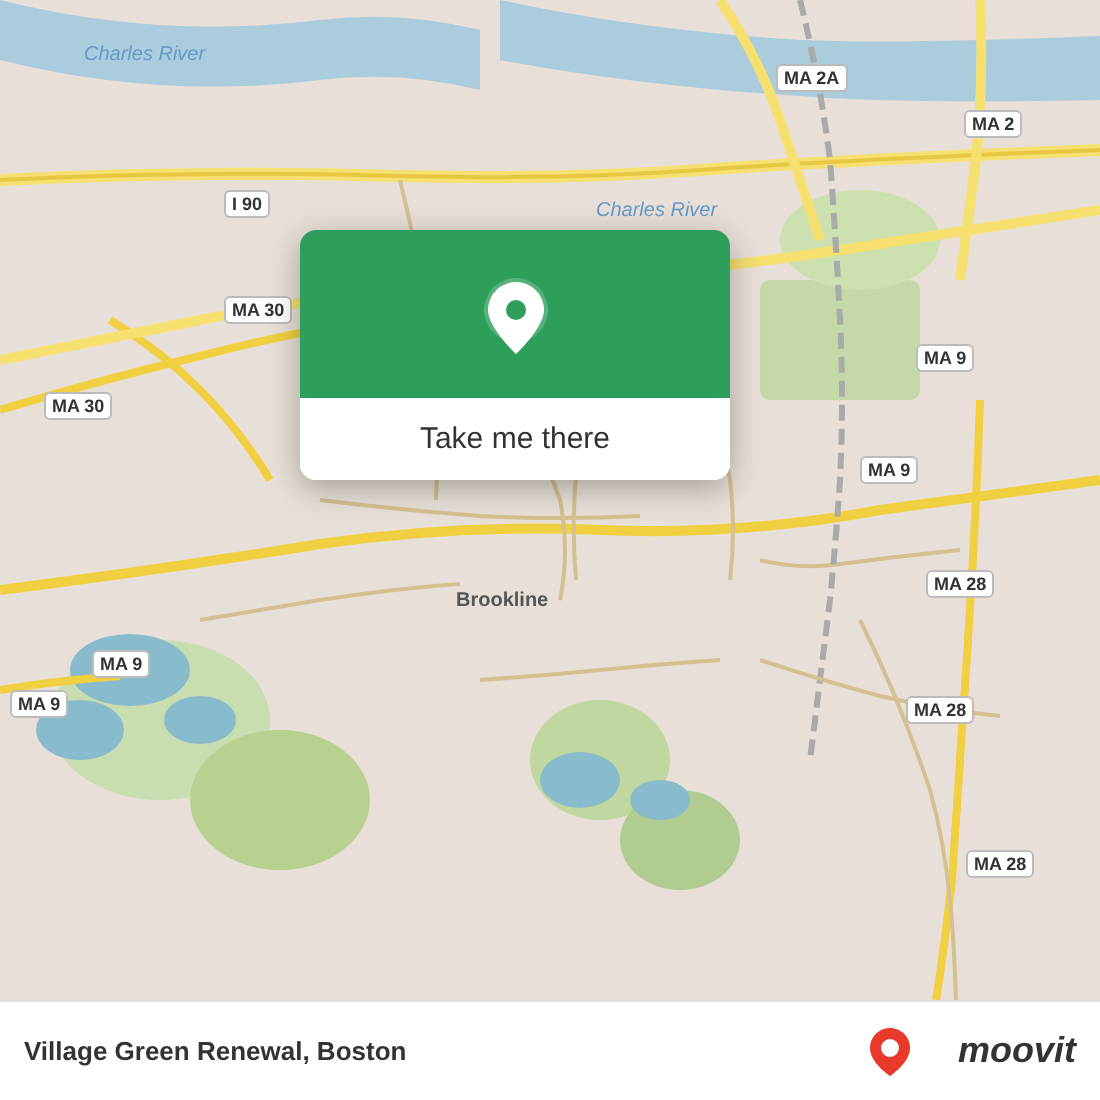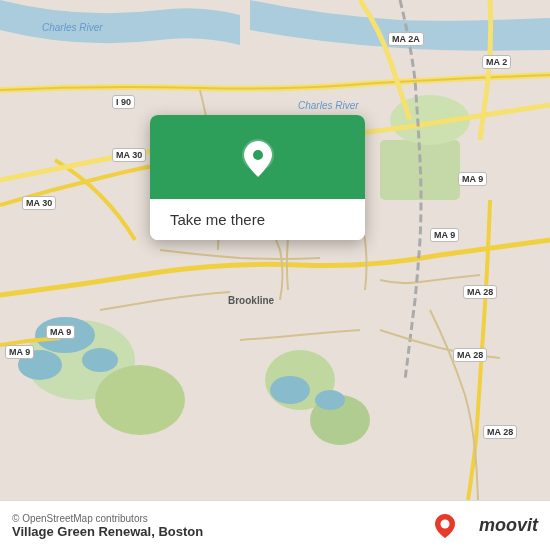--- a/index.html
+++ b/index.html
@@ -55,20 +55,21 @@
       width: 44px;
       height: 44px;
     }
 
     .popup-button {
       padding: 12px 20px;
       font-size: 15px;
       font-weight: 500;
       color: #333;
       cursor: pointer;
+      text-align: center;
       width: 100%;
       background: white;
     }
 
     
     #bottom-bar {
       width: 550px;
       height: 50px;
       background: white;
       border-top: 1px solid #ddd;
@@ -226,21 +227,20 @@
         <path d="M22 4 C14.268 4 8 10.268 8 18 C8 26.837 22 40 22 40 C22 40 36 26.837 36 18 C36 10.268 29.732 4 22 4 Z" fill="white"></path>
         <circle cx="22" cy="18" r="5" fill="#2e9e5b"></circle>
       </svg>
     </div>
     <div class="popup-button">Take me there</div>
   </div>
 </div>
 
 <div id="bottom-bar">
   <div class="bottom-left">
-    <span class="copyright-text">© OpenStreetMap contributors</span>
     <span class="location-name">Village Green Renewal, Boston</span>
   </div>
   <div class="moovit-logo">
 
     <svg class="moovit-pin" viewBox="0 0 28 28">
       <path d="M14 2 C8.477 2 4 6.477 4 12 C4 19.5 14 26 14 26 C14 26 24 19.5 24 12 C24 6.477 19.523 2 14 2 Z" fill="#e8392a"></path>
       <circle cx="14" cy="12" r="4.5" fill="white"></circle>
     </svg>
     <span class="moovit-text">moovit</span>
   </div>

